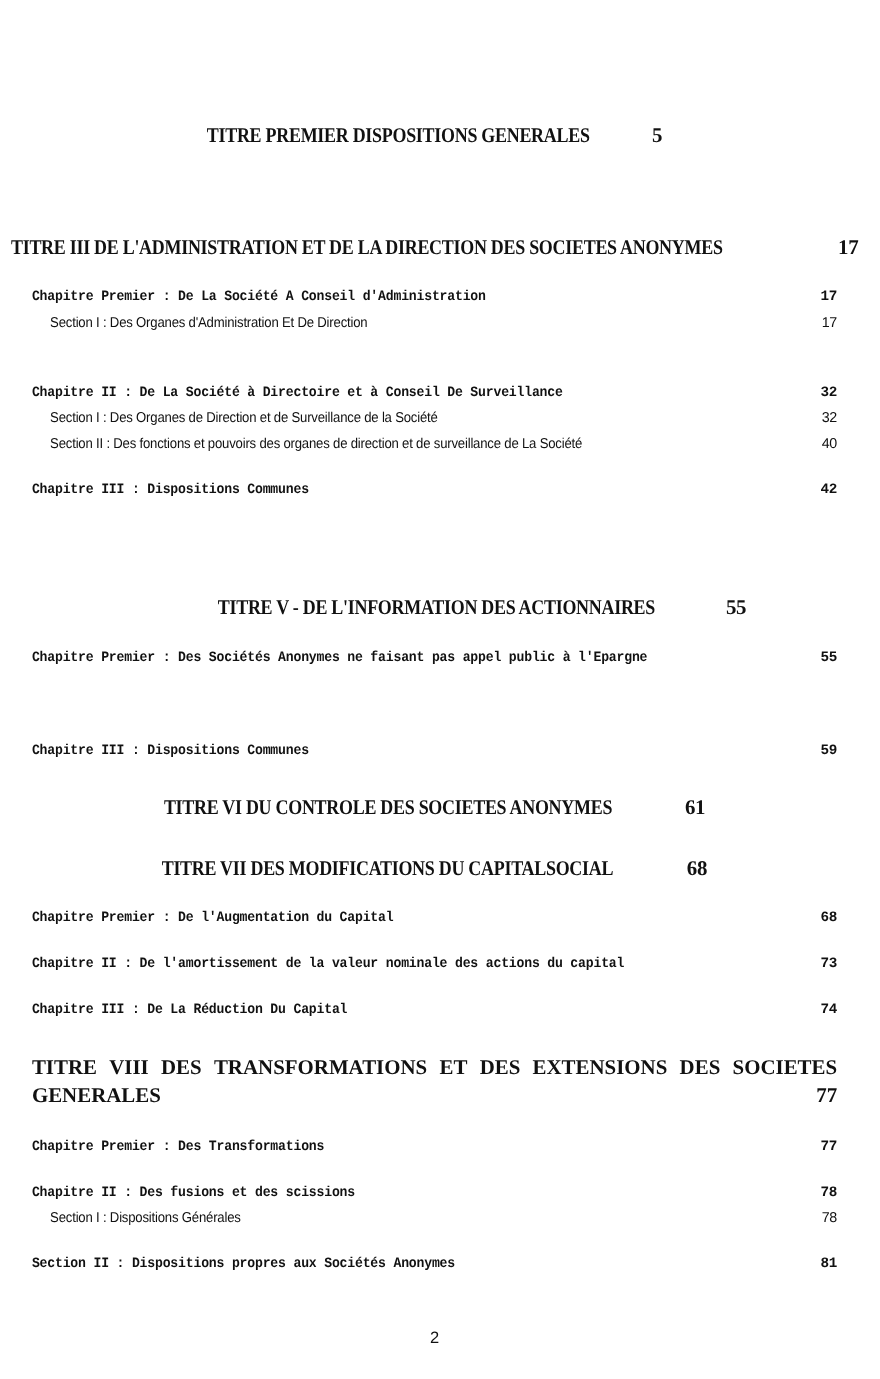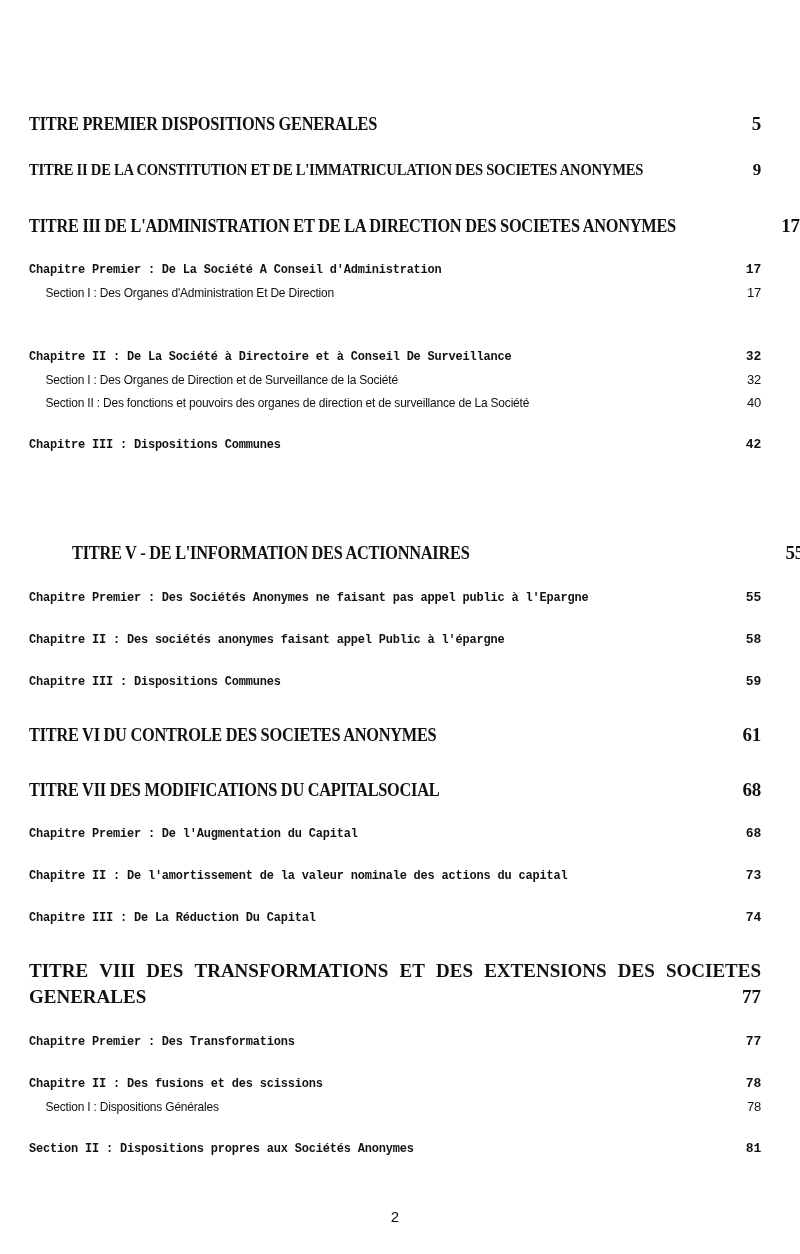--- a/index.html
+++ b/index.html
@@ -29,20 +29,21 @@
       justify-content: space-between;
       align-items: baseline;
       white-space: nowrap;
     }
     .titre {
       font-family: "Liberation Serif", "DejaVu Serif", serif;
       font-weight: bold;
       font-size: 19px;
       letter-spacing: -0.3px;
       transform-origin: left top;
+      justify-content: center;
     }
     .titre .label { display: inline-block; transform: scaleX(0.86); transform-origin: left center; }
     .titre.small { font-size: 17px; }
     .chap {
       font-family: Liberation Mono, monospace;
       font-weight: bold;
       font-size: 13px;
       letter-spacing: -0.2px;
     }
     .chap .label { display: inline-block; transform: scaleX(0.92); transform-origin: left center; }
@@ -86,24 +87,20 @@
 </head>
 <body>
 
 <div class="page">
 
   <div class="row titre" style="top:113px;">
     <span class="label">TITRE PREMIER   DISPOSITIONS GENERALES</span>
     <span class="num">5</span>
   </div>
 
-  <div class="row titre small" style="top:160px;">
-    <span class="label">TITRE II   DE LA CONSTITUTION ET DE L'IMMATRICULATION DES SOCIETES ANONYMES</span>
-    <span class="num">9</span>
-  </div>
 
   <div class="row titre" style="top:215px;">
     <span class="label">TITRE III  DE L'ADMINISTRATION ET DE LA DIRECTION DES SOCIETES ANONYMES</span>
     <span class="num">17</span>
   </div>
 
   <div class="row chap" style="top:262px;">
     <span class="label">Chapitre Premier : De La Société A Conseil d'Administration</span>
     <span class="num">17</span>
   </div>
@@ -132,24 +129,20 @@
 
 
   <div class="row titre" style="top:542px;margin-left:43px;">
     <span class="label">TITRE V - DE L'INFORMATION DES ACTIONNAIRES</span>
     <span class="num">55</span>
   </div>
 
   <div class="row chap" style="top:590px;">
     <span class="label">Chapitre Premier : Des Sociétés Anonymes ne faisant pas appel public à l'Epargne</span>
     <span class="num">55</span>
-  </div>
-  <div class="row chap" style="top:632px;">
-    <span class="label">Chapitre II : Des sociétés anonymes faisant appel Public à l'épargne</span>
-    <span class="num">58</span>
   </div>
   <div class="row chap" style="top:674px;">
     <span class="label">Chapitre III : Dispositions Communes</span>
     <span class="num">59</span>
   </div>
 
   <div class="row titre" style="top:724px;">
     <span class="label">TITRE VI  DU CONTROLE DES SOCIETES ANONYMES</span>
     <span class="num">61</span>
   </div>

